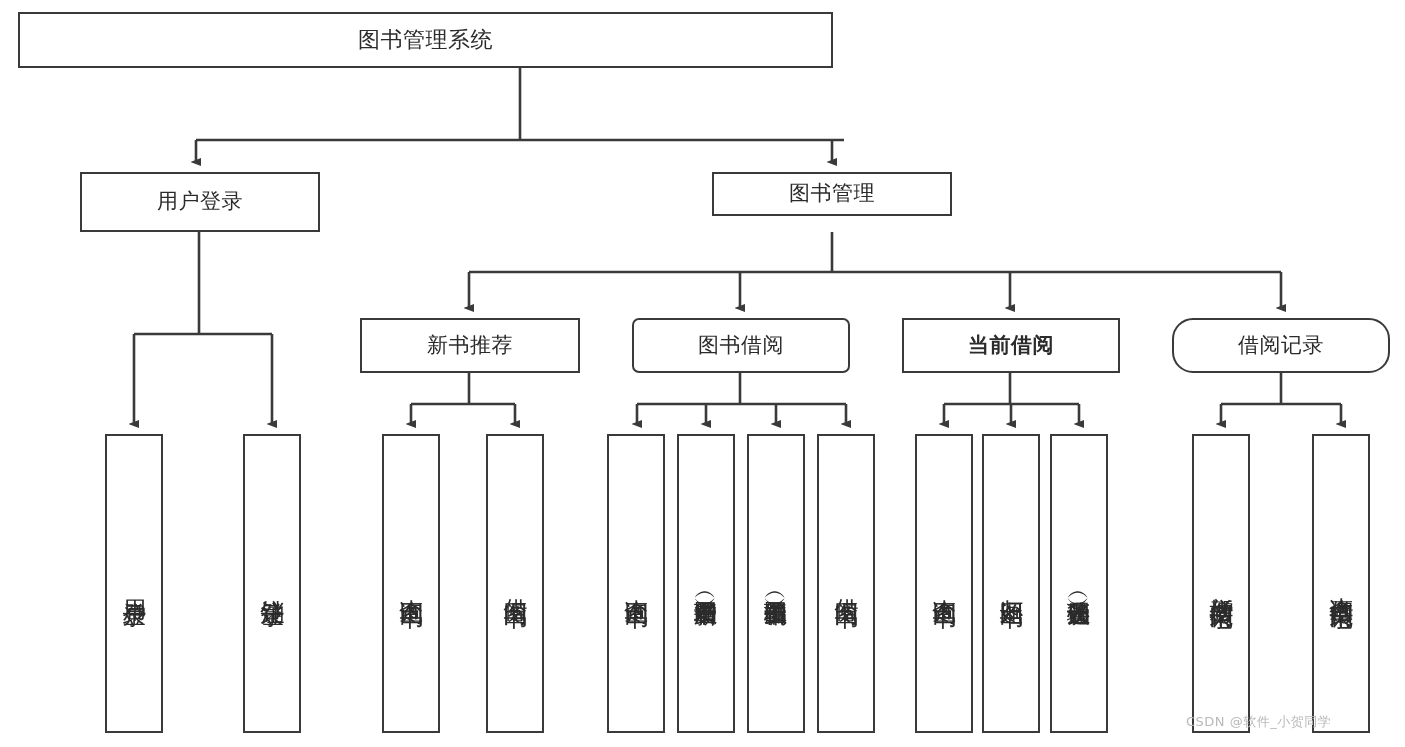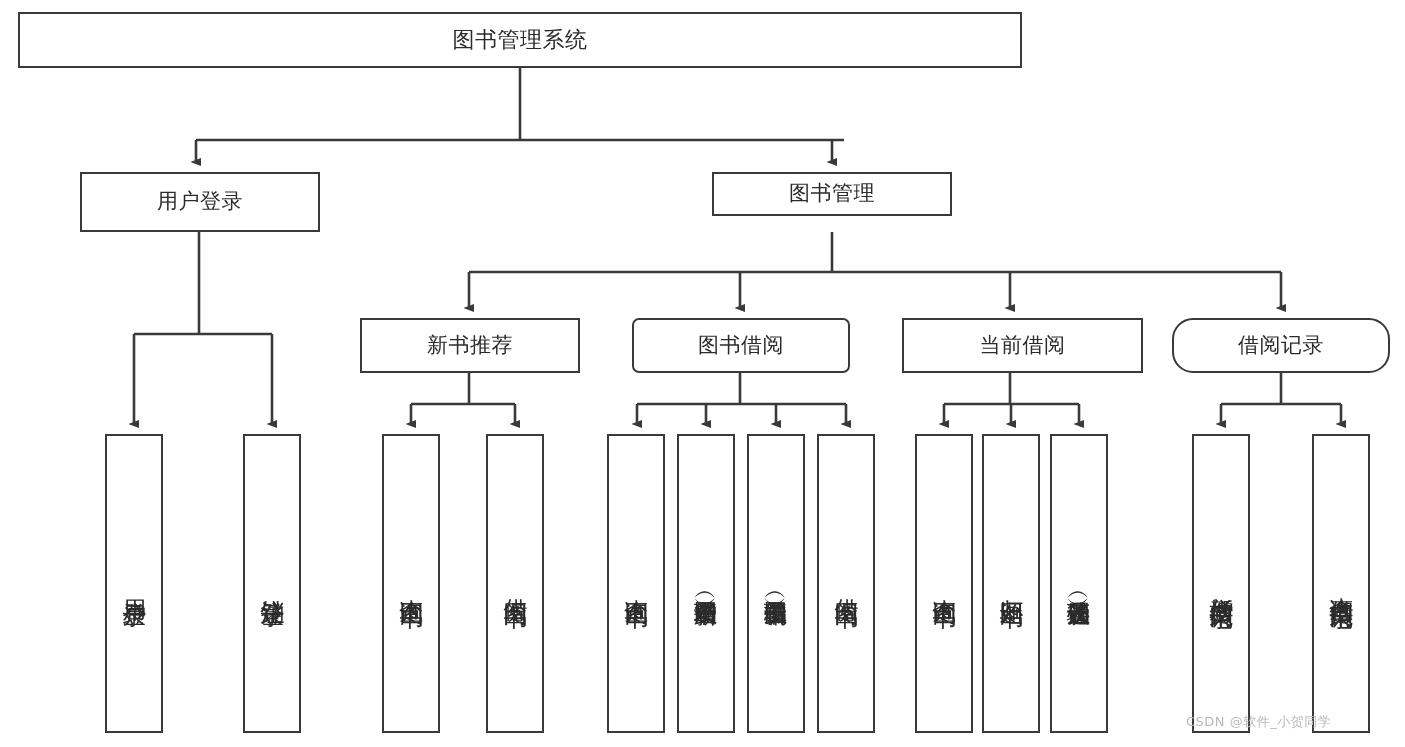--- a/index.html
+++ b/index.html
@@ -125,38 +125,38 @@
       <path d="M1011,404 L1011,424" marker-end="url(#arrow)"></path>
       <path d="M1079,404 L1079,424" marker-end="url(#arrow)"></path>
 
       <path d="M1281,373 L1281,404"></path>
       <path d="M1221,404 L1341,404"></path>
       <path d="M1221,404 L1221,424" marker-end="url(#arrow)"></path>
       <path d="M1341,404 L1341,424" marker-end="url(#arrow)"></path>
     </g>
   </svg>
 
-  <div class="node root horizontal" style="left:18px; top:12px; width:1004px; height:56px;">
+  <div class="node root horizontal" style="left:18px; top:12px; width:815px; height:56px;">
     <span class="label">图书管理系统</span>
   </div>
 
   <div class="node horizontal" style="left:80px; top:172px; width:240px; height:60px;">
     <span class="label">用户登录</span>
   </div>
   <div class="node horizontal" style="left:712px; top:172px; width:240px; height:44px;">
     <span class="label">图书管理</span>
   </div>
 
   <div class="node horizontal" style="left:360px; top:318px; width:220px; height:55px;">
     <span class="label">新书推荐</span>
   </div>
   <div class="node horizontal" style="left:632px; top:318px; width:218px; height:55px;border-radius:7px;">
     <span class="label">图书借阅</span>
   </div>
-  <div class="node horizontal" style="left:902px; top:318px; width:241px; height:55px;">
+  <div class="node horizontal" style="left:902px; top:318px; width:218px; height:55px;font-weight:bold;">
     <span class="label">当前借阅</span>
   </div>
   <div class="node horizontal" style="left:1172px; top:318px; width:218px; height:55px;border-radius:21px;">
     <span class="label">借阅记录</span>
   </div>
 
   <div class="node vertical" style="left:105px; top:434px; width:58px; height:299px;">
     <span class="label">用户登录</span>
   </div>
   <div class="node vertical" style="left:243px; top:434px; width:58px; height:299px;">

